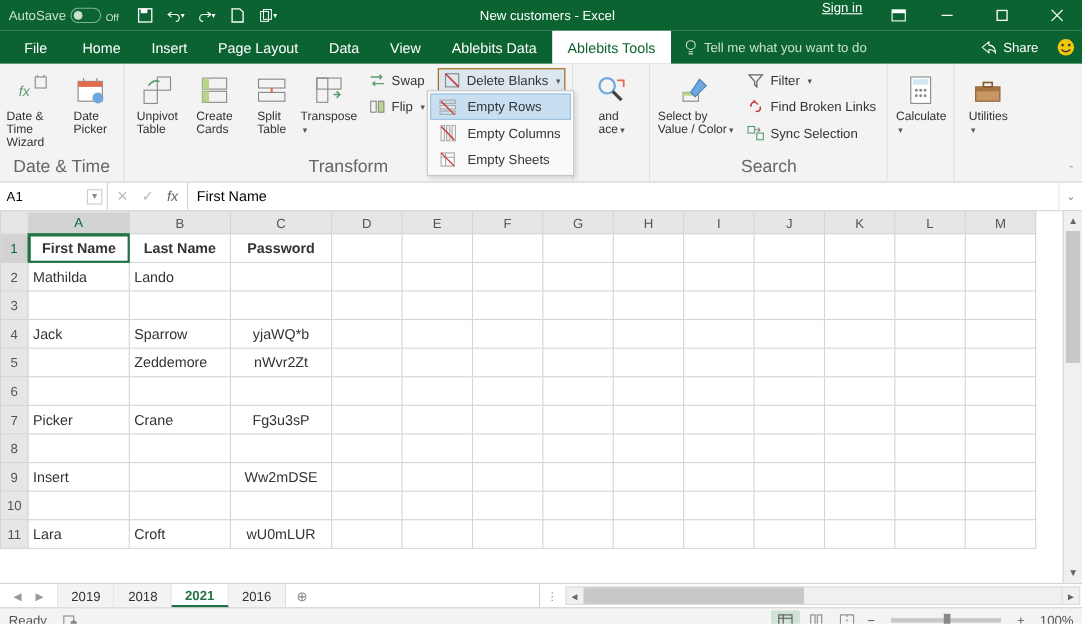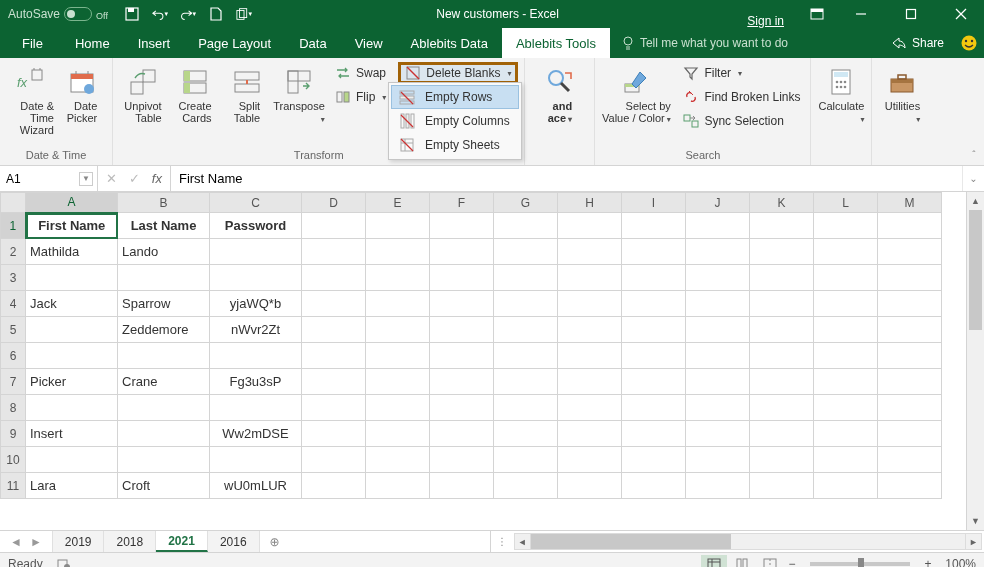--- a/index.html
+++ b/index.html
@@ -6,44 +6,44 @@
   body { width: 984px; height: 567px; background: #fff; overflow: hidden; font-size: 12px; color: #333; }
 
   
   .titlebar { background: #0c6332; height: 28px; display: flex; align-items: center; color: #fff; font-size: 12px; }
   .titlebar .autosave { display: flex; align-items: flex-end; padding: 0 8px; color: #c8e0cf; gap:4px;}
   .titlebar .autosave .toggle { width: 28px; height: 14px; border: 1px solid #7ab58d; border-radius: 8px; position: relative; }
   .titlebar .autosave .toggle::after { content:""; width:8px; height:8px; border-radius:50%; background:#c8e0cf; position:absolute; left:2px; top:2px;}
   .titlebar .qat { display: flex; align-items: center; gap: 12px; padding: 0 8px; }
   .titlebar .qat .qicon { width: 16px; height: 16px; display:flex; align-items:center; justify-content:center; color:#fff; }
   .titlebar .title { flex: 1; text-align: center; color: #fff; font-size: 12px; }
-  .titlebar .right { display: flex; align-items: flex-end; gap: 4px; padding-right: 0; text-decoration: underline; }
+  .titlebar .right { display: flex; align-items: flex-start; gap: 4px; padding-right: 0; text-decoration: underline; }
   .titlebar .signin { padding: 0 12px; color:#fff; font-size:12px;}
   .titlebar .winbtn { width: 46px; height: 28px; display:flex; align-items:center; justify-content:center; color:#fff;}
   .titlebar .winbtn svg { width:12px; height:12px;}
   .titlebar .ribbonctl { width:34px; height:28px; display:flex; align-items:center; justify-content:center; color:#fff;}
 
   
   .tabs { background: #0c6332; height: 30px; display: flex; align-items: stretch; padding-left: 4px; color:#fff;}
   .tab { padding: 0 14px; display:flex; align-items:center; font-size: 13px; color:#fff; cursor:pointer;}
   .tab.file { padding: 0 18px; }
   .tab.active { background: #fff; color:#0c6332; font-weight:400;}
   .tellme { display:flex; align-items:center; padding:0 12px; color:#c8e0cf; gap:6px;}
   .tabs .spacer { flex:1; }
   .share { display:flex; align-items:center; padding:0 10px; color:#fff; gap:6px;}
   .smiley { width:30px; display:flex; align-items:center; justify-content:center;}
 
   
   .ribbon { height: 108px; background:#f3f3f3; border-bottom:1px solid #d4d4d4; display:flex; position:relative;}
   .group { border-right:1px solid #e0e0e0; display:flex; flex-direction:column; justify-content:space-between; padding:4px 6px 2px 6px;}
   .group-body { display:flex; gap:4px; flex:1; }
-  .group-label { text-align:center; font-size:11px; color:#666; padding-bottom:2px;}
+  .group-label { text-align:center; font-size:16px; color:#666; padding-bottom:2px;}
   .bigbtn { display:flex; flex-direction:column; align-items:center; justify-content:flex-start; width:48px; padding-top:4px; cursor:pointer;}
   .bigbtn .bigicon { width:32px; height:32px; margin-bottom:2px; display:flex; align-items:center; justify-content:center;}
-  .bigbtn .lbl { font-size:11px; text-align:right; line-height:1.1;}
+  .bigbtn .lbl { font-size:11px; text-align:left; line-height:1.1;}
   .stack { display:flex; flex-direction:column; gap:2px;}
   .stack-item { display:flex; align-items:center; gap:5px; height:22px; cursor:pointer; padding:0 4px; font-size:12px;}
   .stack-item .sicon { width:16px; height:16px; display:flex; align-items:center; justify-content:center;}
   .dropdown-arrow { font-size:8px; color:#555; margin-left:2px;}
 
   
   .menu { position:absolute; top:24px; left:388px; width:134px; background:#f9f9f9; border:1px solid #c6c6c6; box-shadow:2px 2px 4px rgba(0,0,0,0.15); z-index:10; padding:2px;}
   .menu-item { display:flex; align-items:center; gap:10px; height:24px; padding:0 8px; font-size:12px; cursor:pointer;}
   .menu-item.hovered { background:#c8dff2; border:1px solid #9ac1e0; padding:0 7px;}
   .menu-item .micon { width:16px; height:16px; display:flex; align-items:center; justify-content:center;}
@@ -297,42 +297,42 @@
               <svg width="16" height="16" viewBox="0 0 16 16">
                 <rect x="2" y="3" width="5" height="10" fill="none" stroke="#888"></rect>
                 <rect x="9" y="3" width="5" height="10" fill="#b8d68a" stroke="#888"></rect>
               </svg>
             </span>
           <span>Flip</span>
             <span class="dropdown-arrow">▾</span>
         </div>
       </div>
       <div class="stack" style="margin-left:4px;">
-        <div class="stack-item" style="background:#dce6ee; border:3px solid #a16207;">
+        <div class="stack-item" style="background:#dce6ee; border:1px solid #a16207;">
           <span class="sicon">
               <svg width="16" height="16" viewBox="0 0 16 16">
                 <rect x="2" y="2" width="12" height="12" fill="none" stroke="#888"></rect>
                 <line x1="2" y1="2" x2="14" y2="14" stroke="#c33" stroke-width="1.4"></line>
               </svg>
             </span>
           <span>Delete Blanks</span>
             <span class="dropdown-arrow">▾</span>
         </div>
         <div class="stack-item" style="visibility:hidden;">
           <span class="sicon"></span>
           <span>Fill Blank Cells</span>
         </div>
       </div>
     </div>
     <div class="group-label">Transform</div>
   </div>
 
   <div class="group" style="width:70px;">
     <div class="group-body">
-      <div class="bigbtn" style="width:60px;font-weight:bold;">
+      <div class="bigbtn" style="width:60px;">
         <div class="bigicon">
             <svg width="30" height="30" viewBox="0 0 30 30">
               <circle cx="11" cy="11" r="7" fill="none" stroke="#6fa8dc" stroke-width="2"></circle>
               <line x1="16" y1="16" x2="24" y2="24" stroke="#444" stroke-width="3"></line>
               <path d="M20 6 L26 6 L26 12" fill="none" stroke="#e06c4c" stroke-width="1.6"></path>
             </svg>
           </div>
         <div class="lbl" style="white-space:nowrap;"><span>and</span><br><span>ace</span><span class="dropdown-arrow">▾</span></div>
       </div>
     </div>

